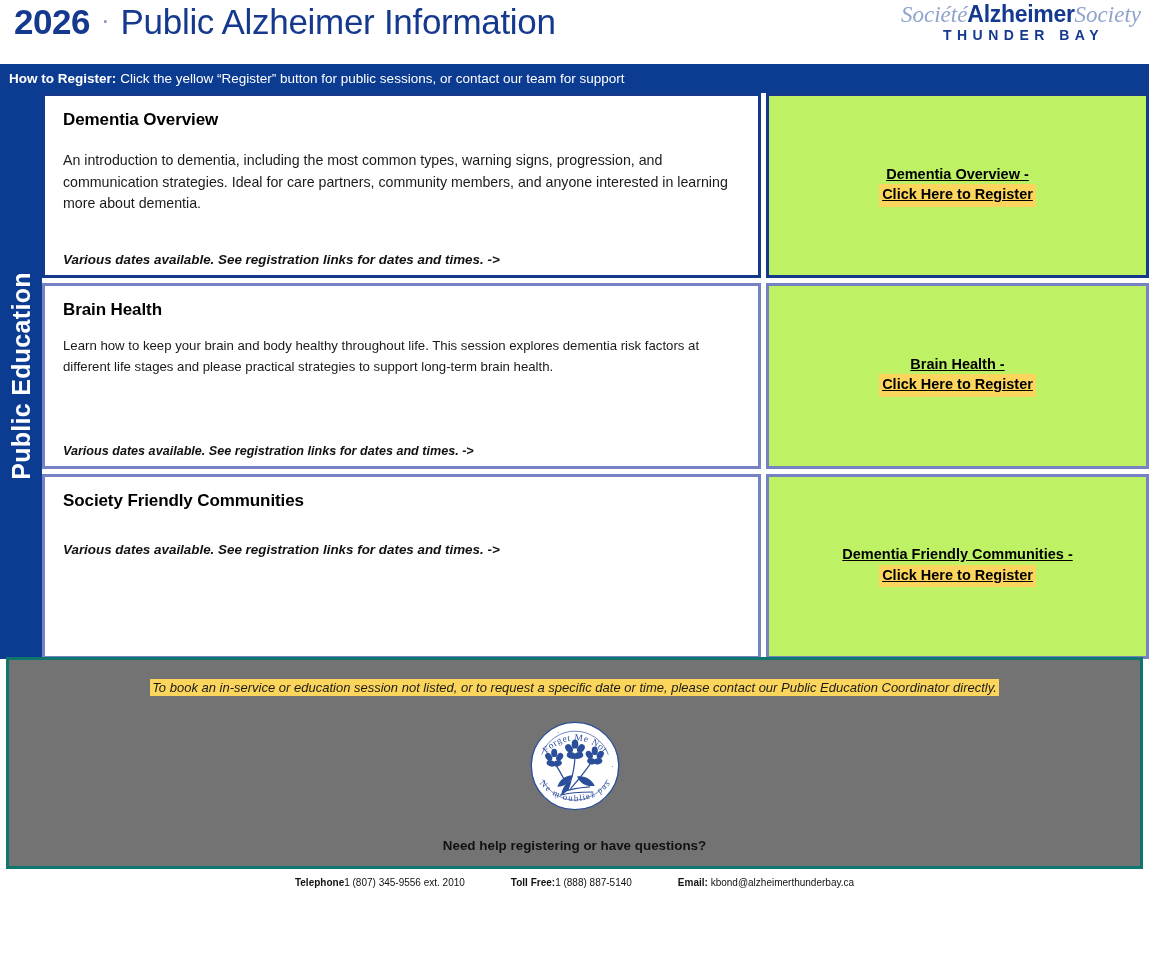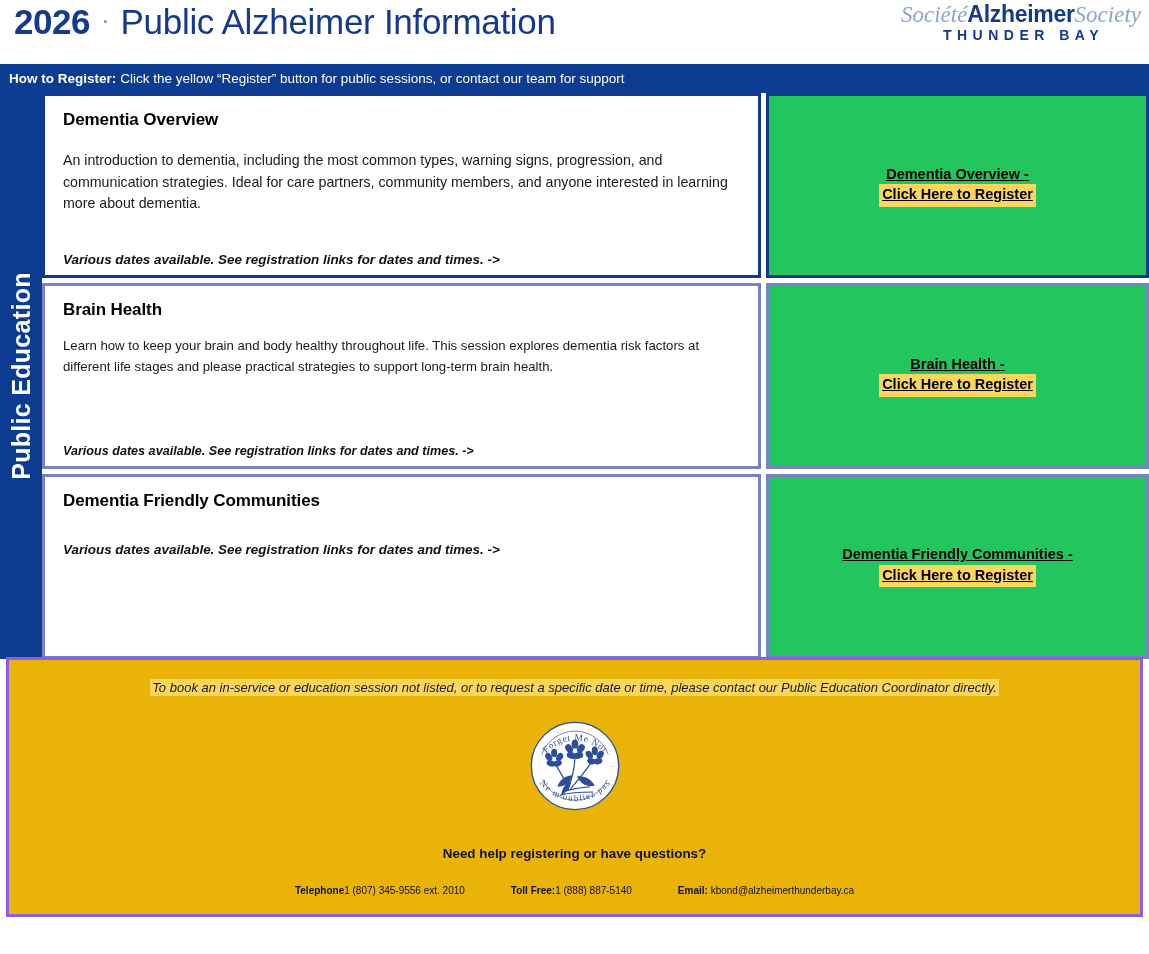--- a/index.html
+++ b/index.html
@@ -139,21 +139,21 @@
     box-sizing: border-box;
     background: #ffffff;
     padding: 14px 18px 8px 18px;
     display: flex;
     flex-direction: column;
   }
   .cell-link {
     flex: 1;
     margin-left: 5px;
     box-sizing: border-box;
-    background: #22c55e;
+    background: #bef264;
     display: flex;
     align-items: center;
     justify-content: center;
     text-align: center;
     padding: 6px 10px;
   }
 
   
   .bd-navy  { border: 3px solid #14388C; }
   .bd-peri  { border: 3px solid #7682C4; }
@@ -205,24 +205,24 @@
     white-space: nowrap;
     cursor: pointer;
   }
 
   
   .footer {
     position: absolute;
     left: 6px;
     right: 6px;
     top: 657px;
-    height: 260px;
+    height: 212px;
     box-sizing: border-box;
-    border: 3px solid #8b5cf6;
-    background: #eab308;
+    border: 3px solid #0f766e;
+    background: #737373;
     display: flex;
     flex-direction: column;
     align-items: center;
     padding-top: 18px;
   }
   .footer-note {
     width: 960px;
     text-align: center;
     font-size: 13px;
     font-style: italic;
@@ -231,21 +231,21 @@
   .footer-note span {
     background: #FCD65C;
     padding: 1px 2px;
     box-decoration-break: clone;
     -webkit-box-decoration-break: clone;
   }
   .seal {
     margin-top: 16px;
   }
   .footer-q {
-    margin-top: 24px;
+    margin-top: 16px;
     font-size: 13.4px;
     font-weight: bold;
     color: #111;
   }
   .footer-contact {
     margin-top: 24px;
     font-size: 10px;
     color: #111;
     display: flex;
     gap: 46px;
@@ -306,21 +306,21 @@
       <div class="cell-link bd-peri">
         <div class="link-stack">
           <span class="link-top">Brain Health -</span>
           <span class="link-btn">Click Here to Register</span>
         </div>
       </div>
     </div>
 
     <div class="row">
       <div class="cell-desc bd-peri">
-        <div class="sess-title">Dementia Friendly Communities</div>
+        <div class="sess-title">Society Friendly Communities</div>
         <div class="sess-note">Various dates available. See registration links for dates and times. -&gt;</div>
       </div>
       <div class="cell-link bd-peri">
         <div class="link-stack">
           <span class="link-top">Dementia Friendly Communities -</span>
           <span class="link-btn">Click Here to Register</span>
         </div>
       </div>
     </div>
 

